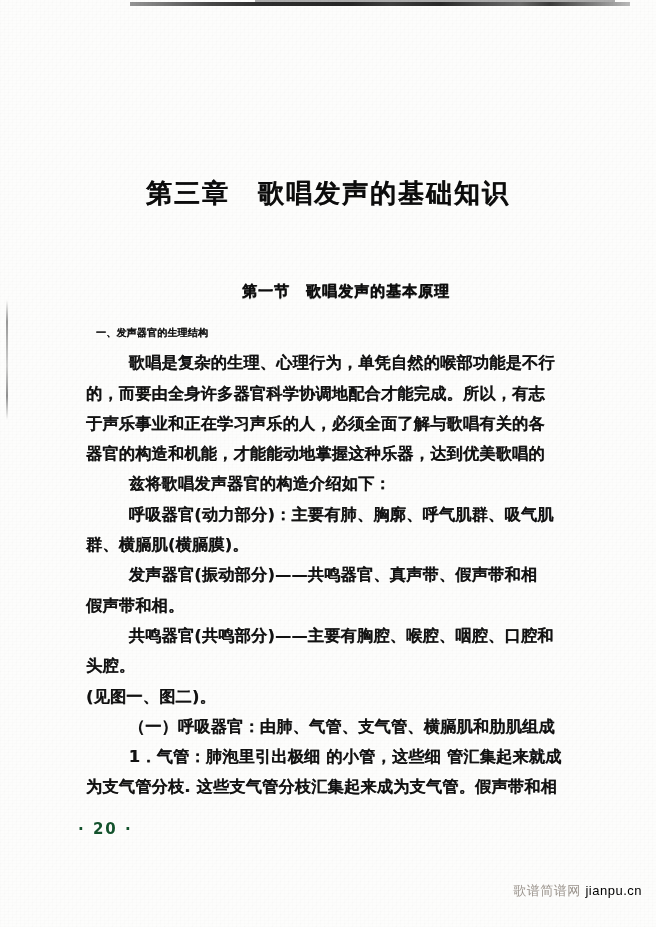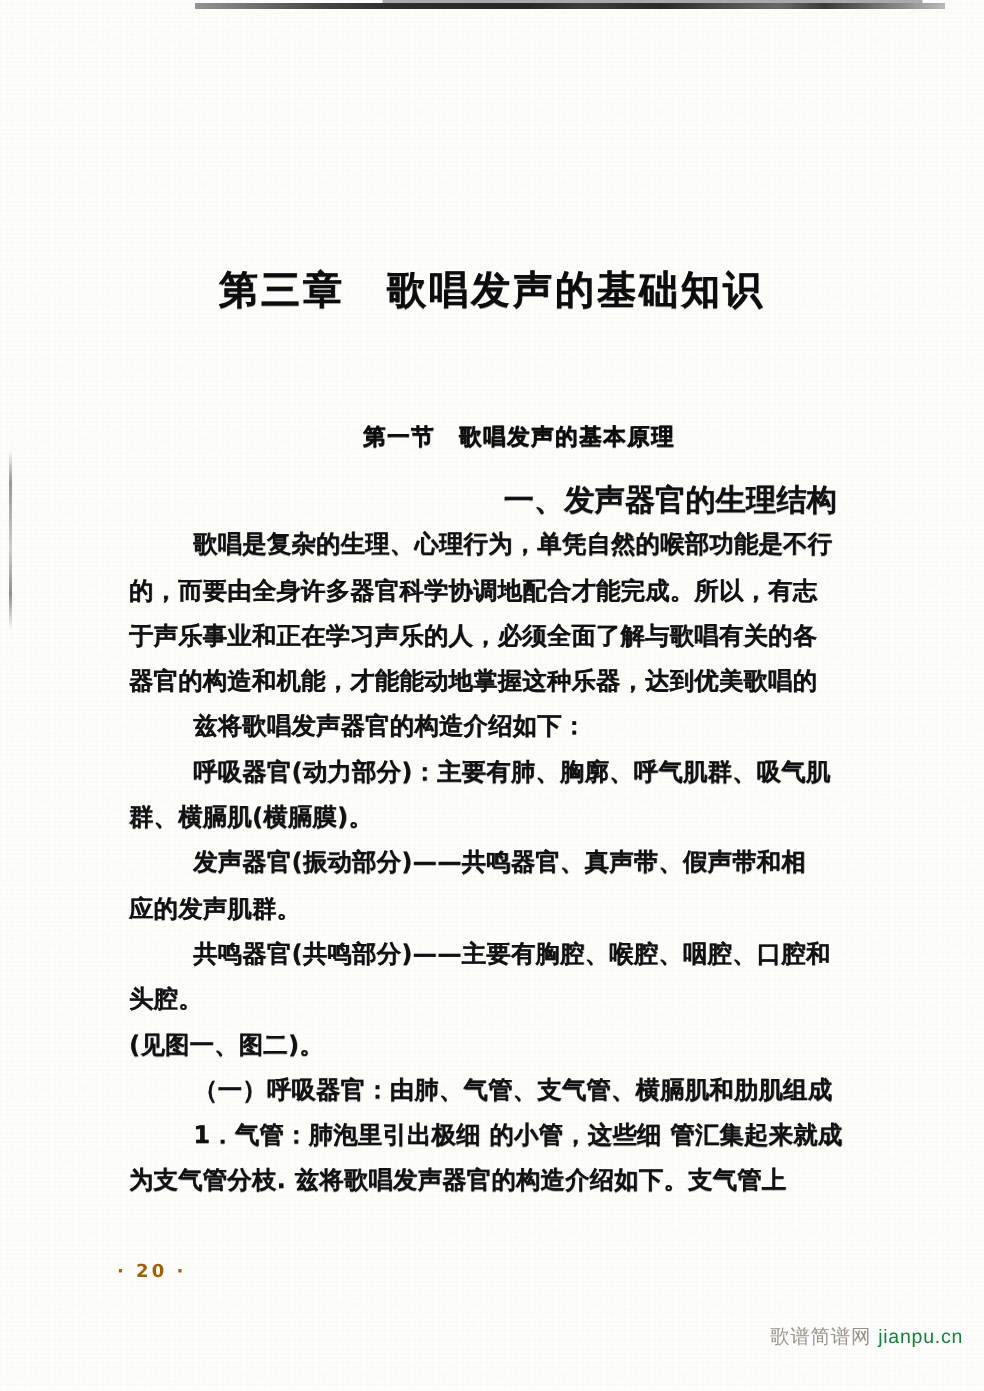--- a/index.html
+++ b/index.html
@@ -122,34 +122,33 @@
     height: 30.3px;
     color: #121212;
     white-space: pre;
     letter-spacing: 0.2px;
     text-shadow: 0.4px 0 0 rgba(0,0,0,0.45), 0 0.35px 0 rgba(0,0,0,0.3);
   }
   .line.hang {                 
     margin-left: -10px;
   }
   .line.sub {                  
-    font-size: 20px;
-    text-align: right;
+    font-size: 10px;
   }
 
   
   .folio {
     position: absolute;
     left: 78px;
-    top: 840px;
-    font-family: "DejaVu Sans", "Liberation Sans", sans-serif;
-    font-weight: bold;
-    font-size: 12px;
+    top: 820px;
+    font-family: "DejaVu Sans", "Liberation Sans", sans-serif;
+    font-weight: bold;
+    font-size: 15px;
     letter-spacing: 2px;
-    color: #a16207;
+    color: #14532d;
     white-space: pre;
   }
 
   
   .watermark {
     position: absolute;
     right: 14px;
     bottom: 12px;
     font-size: 13px;
     letter-spacing: 0.5px;
@@ -180,32 +179,32 @@
     <div class="body-block" id="body-block">
         <div class="line sub">一、发声器官的生理结构</div>
         <div class="line">　　歌唱是复杂的生理、心理行为，单凭自然的喉部功能是不行</div>
         <div class="line hang">的，而要由全身许多器官科学协调地配合才能完成。所以，有志</div>
         <div class="line hang">于声乐事业和正在学习声乐的人，必须全面了解与歌唱有关的各</div>
         <div class="line hang">器官的构造和机能，才能能动地掌握这种乐器，达到优美歌唱的</div>
         <div class="line">　　兹将歌唱发声器官的构造介绍如下：</div>
         <div class="line">　　呼吸器官(动力部分)：主要有肺、胸廓、呼气肌群、吸气肌</div>
         <div class="line hang">群、横膈肌(横膈膜)。</div>
         <div class="line">　　发声器官(振动部分)——共鸣器官、真声带、假声带和相</div>
-        <div class="line hang">应的发声肌群。</div>
+        <div class="line hang">假声带和相。</div>
         <div class="line">　　共鸣器官(共鸣部分)——主要有胸腔、喉腔、咽腔、口腔和</div>
         <div class="line hang">头腔。</div>
         <div class="line hang">(见图一、图二)。</div>
         <div class="line">　　（一）呼吸器官：由肺、气管、支气管、横膈肌和肋肌组成</div>
         <div class="line">　　1．气管：肺泡里引出极细 的小管，这些细 管汇集起来就成</div>
-        <div class="line hang">为支气管分枝. 兹将歌唱发声器官的构造介绍如下。支气管上</div>
+        <div class="line hang">为支气管分枝. 这些支气管分枝汇集起来成为支气管。假声带和相</div>
       </div>
 
     <div class="folio">· 20 ·</div>
 
   </div>
 
   <div class="grain"></div>
 
   <div class="watermark">
-    <span class="wm-cn">歌谱简谱网</span><span> </span><span class="wm-url" style="color: #15803d;">jianpu.cn</span>
+    <span class="wm-cn">歌谱简谱网</span><span> </span><span class="wm-url" style="color: #000000;">jianpu.cn</span>
   </div>
 
 </div>
 
 </body></html>

